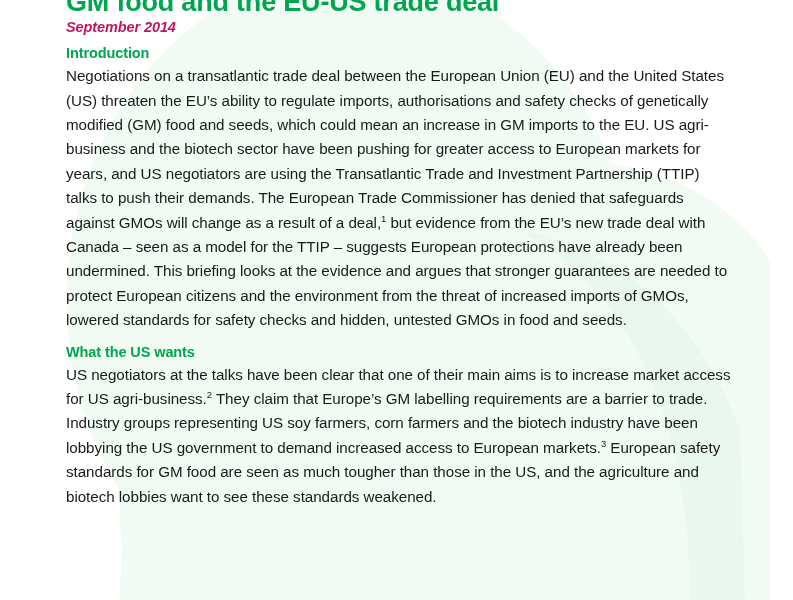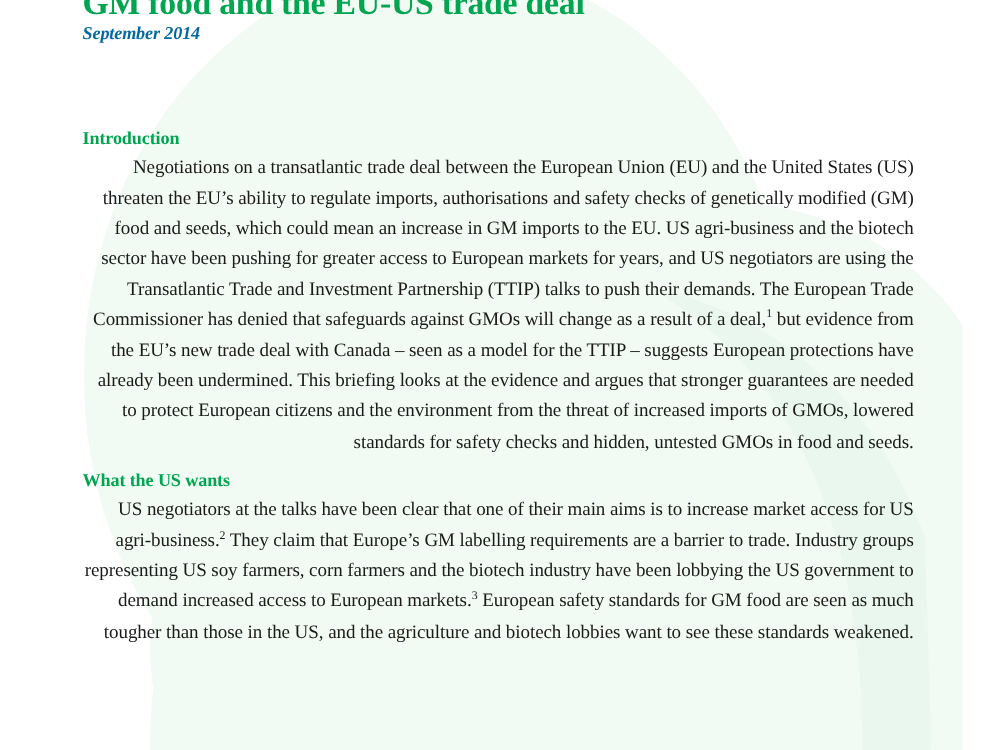--- a/index.html
+++ b/index.html
@@ -25,21 +25,20 @@
     pointer-events: none;
   }
 
   
   #page {
     position: absolute;
     inset: 0;
     z-index: 1;
     padding: 0 62px 0 66px;
     box-sizing: border-box;
-    font-family: Liberation Serif, serif;
   }
 
   #doc-title {
     margin: 0;
     padding: 0;
     color: #00a550;
     font-size: 27px;
     font-weight: bold;
     line-height: 1.05;
     letter-spacing: -0.2px;
@@ -56,41 +55,41 @@
     color: #1a1a1a;
     font-size: 14.5px;
     font-weight: bold;
     font-style: italic;
     letter-spacing: -0.1px;
   }
 
   .section {
     margin: 0;
   }
-  .section.first { margin-top: 57px; }
+  .section.first { }
   .section.second { margin-top: 10px; }
 
   h2.section-heading {
     margin: 0 0 1px 0;
     padding: 0;
     color: #00a550;
     font-size: 14.5px;
     font-weight: bold;
     letter-spacing: -0.1px;
     line-height: 1.3;
   }
 
   p.body-para {
     margin: 0 0 0 0;
     padding: 0;
     color: #1a1a1a;
     font-size: 15.2px;
     line-height: 24.4px;
     letter-spacing: -0.05px;
-    text-align: right;
+    text-align: left;
   }
 
   sup.fn {
     font-size: 9.5px;
     vertical-align: super;
     line-height: 0;
   }
 </style>
 </head>
 <body style="background: rgb(255, 255, 255);">
@@ -101,21 +100,21 @@
     <path d="M 120 600 C 120 350 300 160 560 160 C 660 160 730 200 770 260 L 770 600 Z" fill="#f1faf3"></path>
     <ellipse cx="420" cy="520" rx="300" ry="230" fill="#f1faf3"></ellipse>
     <path d="M 690 600 C 690 430 640 300 520 230 C 620 250 700 320 740 430 L 745 600 Z" fill="#eaf7ee"></path>
   </g>
 </svg>
 
 <div id="page">
 
   <h1 id="doc-title" style="color: rgb(0, 165, 80);">GM food and the EU-US trade deal</h1>
 
-  <div id="doc-date" style="color: #0369a1;">September 2014</div>
+  <div id="doc-date" style="color: #be185d;">September 2014</div>
 
   <section class="section first">
     <h2 class="section-heading" style="color: rgb(0, 165, 80);">Introduction</h2>
     <p class="body-para" style="color: rgb(26, 26, 26);">Negotiations on a transatlantic trade deal between the European Union (EU) and the United States (US) threaten the EU’s ability to regulate imports, authorisations and safety checks of genetically modified (GM) food and seeds, which could mean an increase in GM imports to the EU. US agri-business and the biotech sector have been pushing for greater access to European markets for years, and US negotiators are using the Transatlantic Trade and Investment Partnership (TTIP) talks to push their demands. The European Trade Commissioner has denied that safeguards against GMOs will change as a result of a deal,<sup class="fn">1</sup> but evidence from the EU’s new trade deal with Canada – seen as a model for the TTIP – suggests European protections have already been undermined. This briefing looks at the evidence and argues that stronger guarantees are needed to protect European citizens and the environment from the threat of increased imports of GMOs, lowered standards for safety checks and hidden, untested GMOs in food and seeds.</p>
   </section>
 
   <section class="section second">
     <h2 class="section-heading" style="color: rgb(0, 165, 80);">What the US wants</h2>
     <p class="body-para" style="color: rgb(26, 26, 26);">US negotiators at the talks have been clear that one of their main aims is to increase market access for US agri-business.<sup class="fn">2</sup> They claim that Europe’s GM labelling requirements are a barrier to trade. Industry groups representing US soy farmers, corn farmers and the biotech industry have been lobbying the US government to demand increased access to European markets.<sup class="fn">3</sup> European safety standards for GM food are seen as much tougher than those in the US, and the agriculture and biotech lobbies want to see these standards weakened.</p>
 

